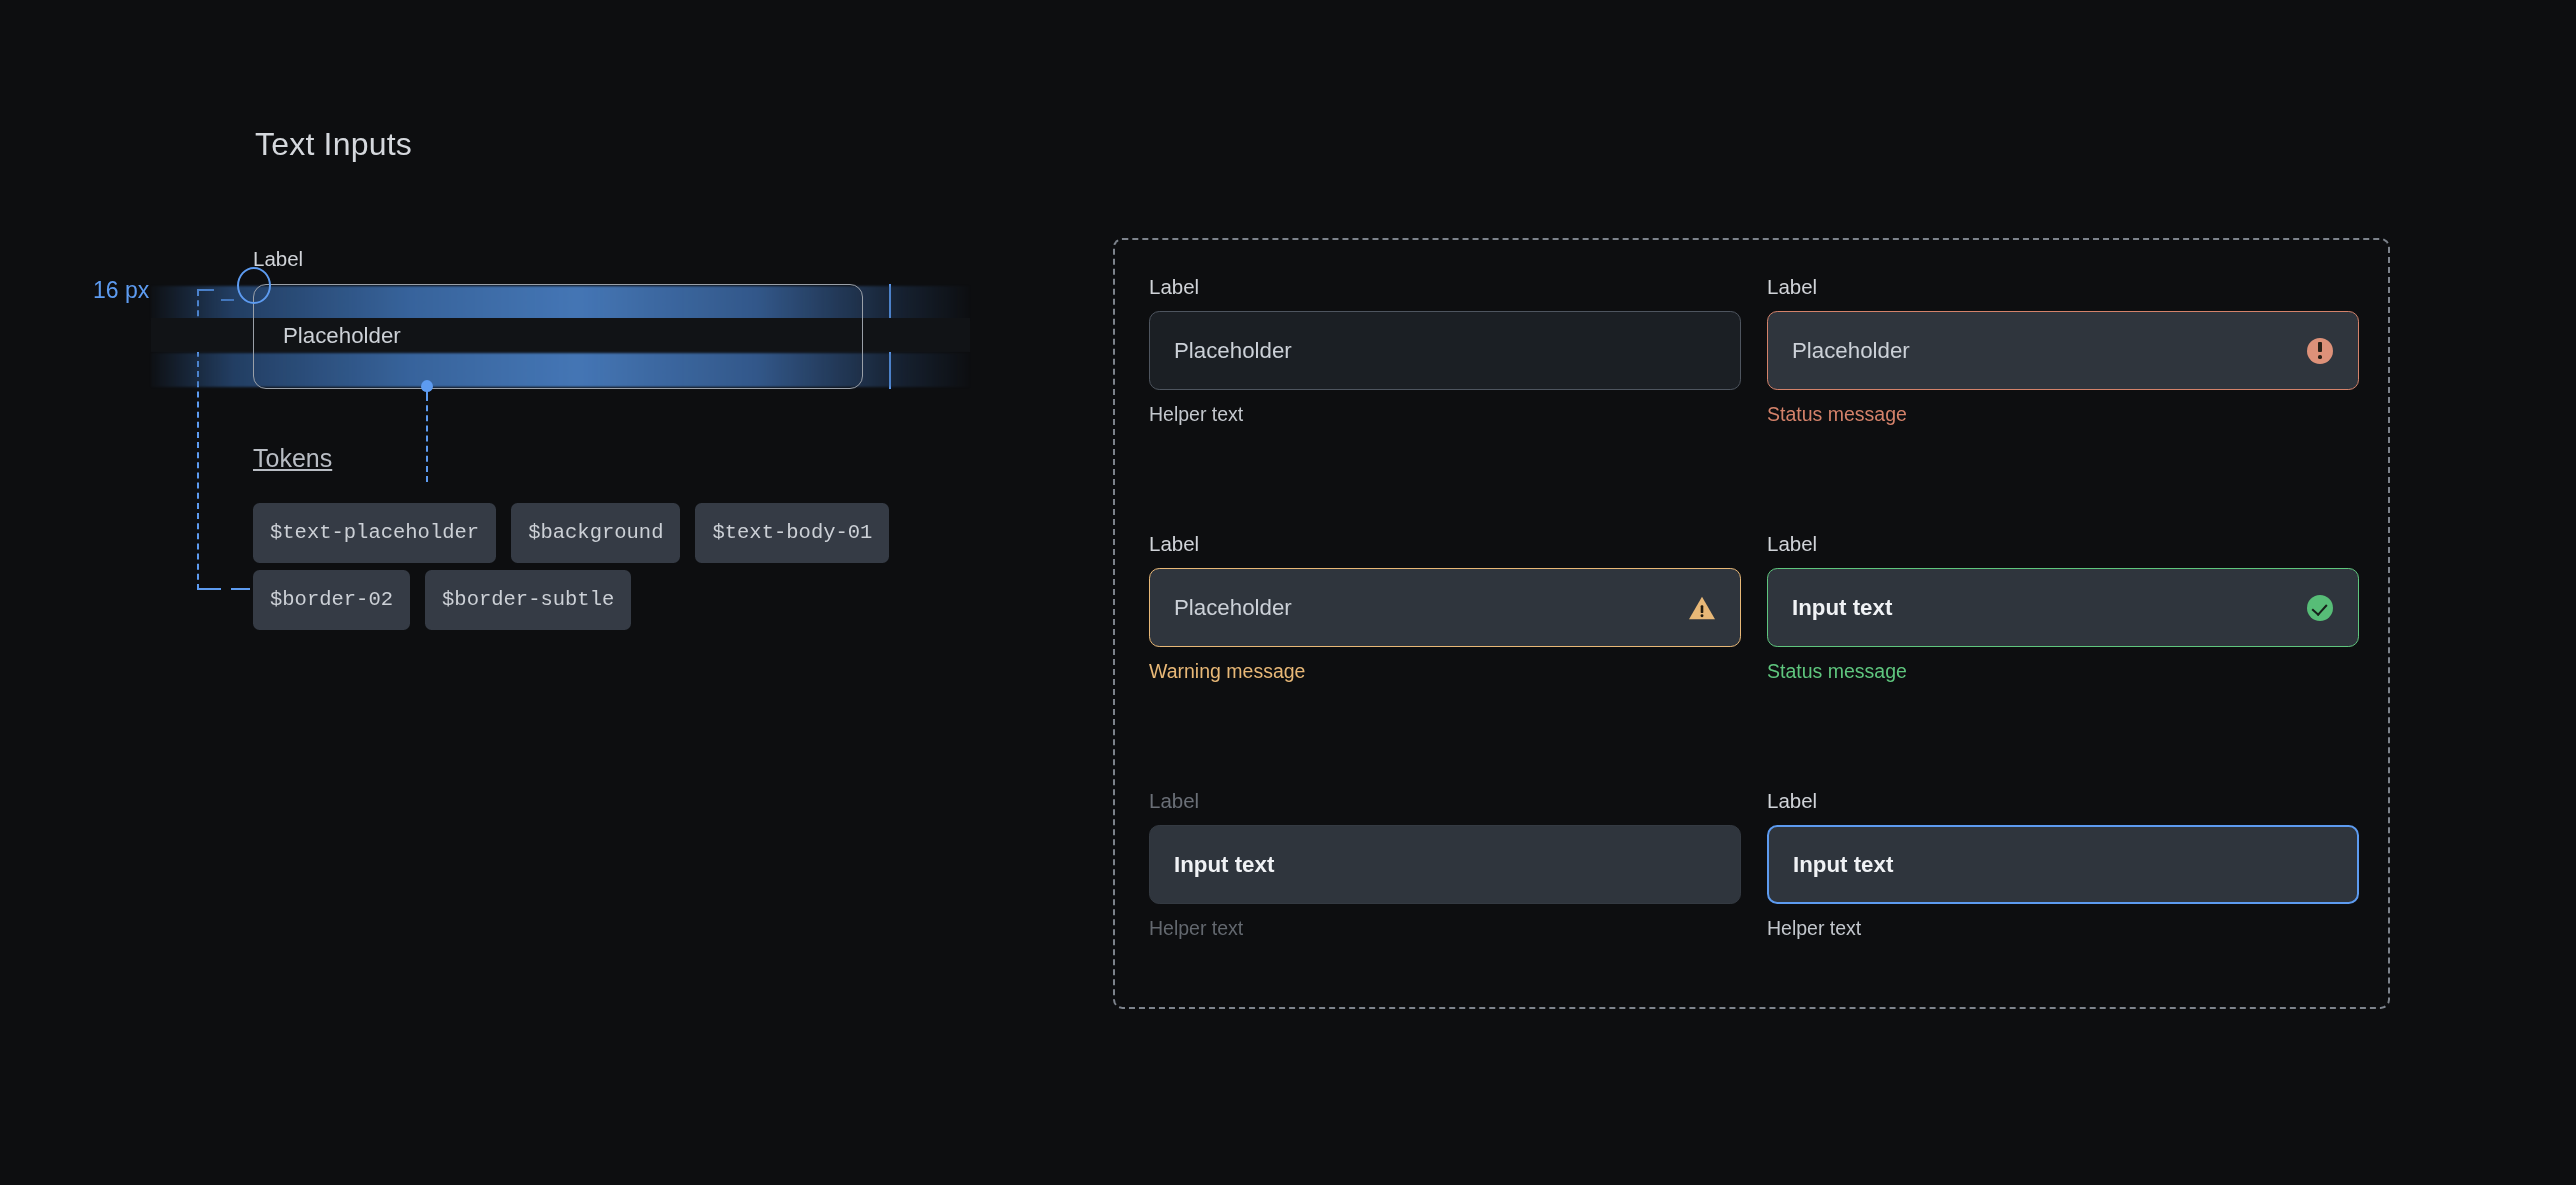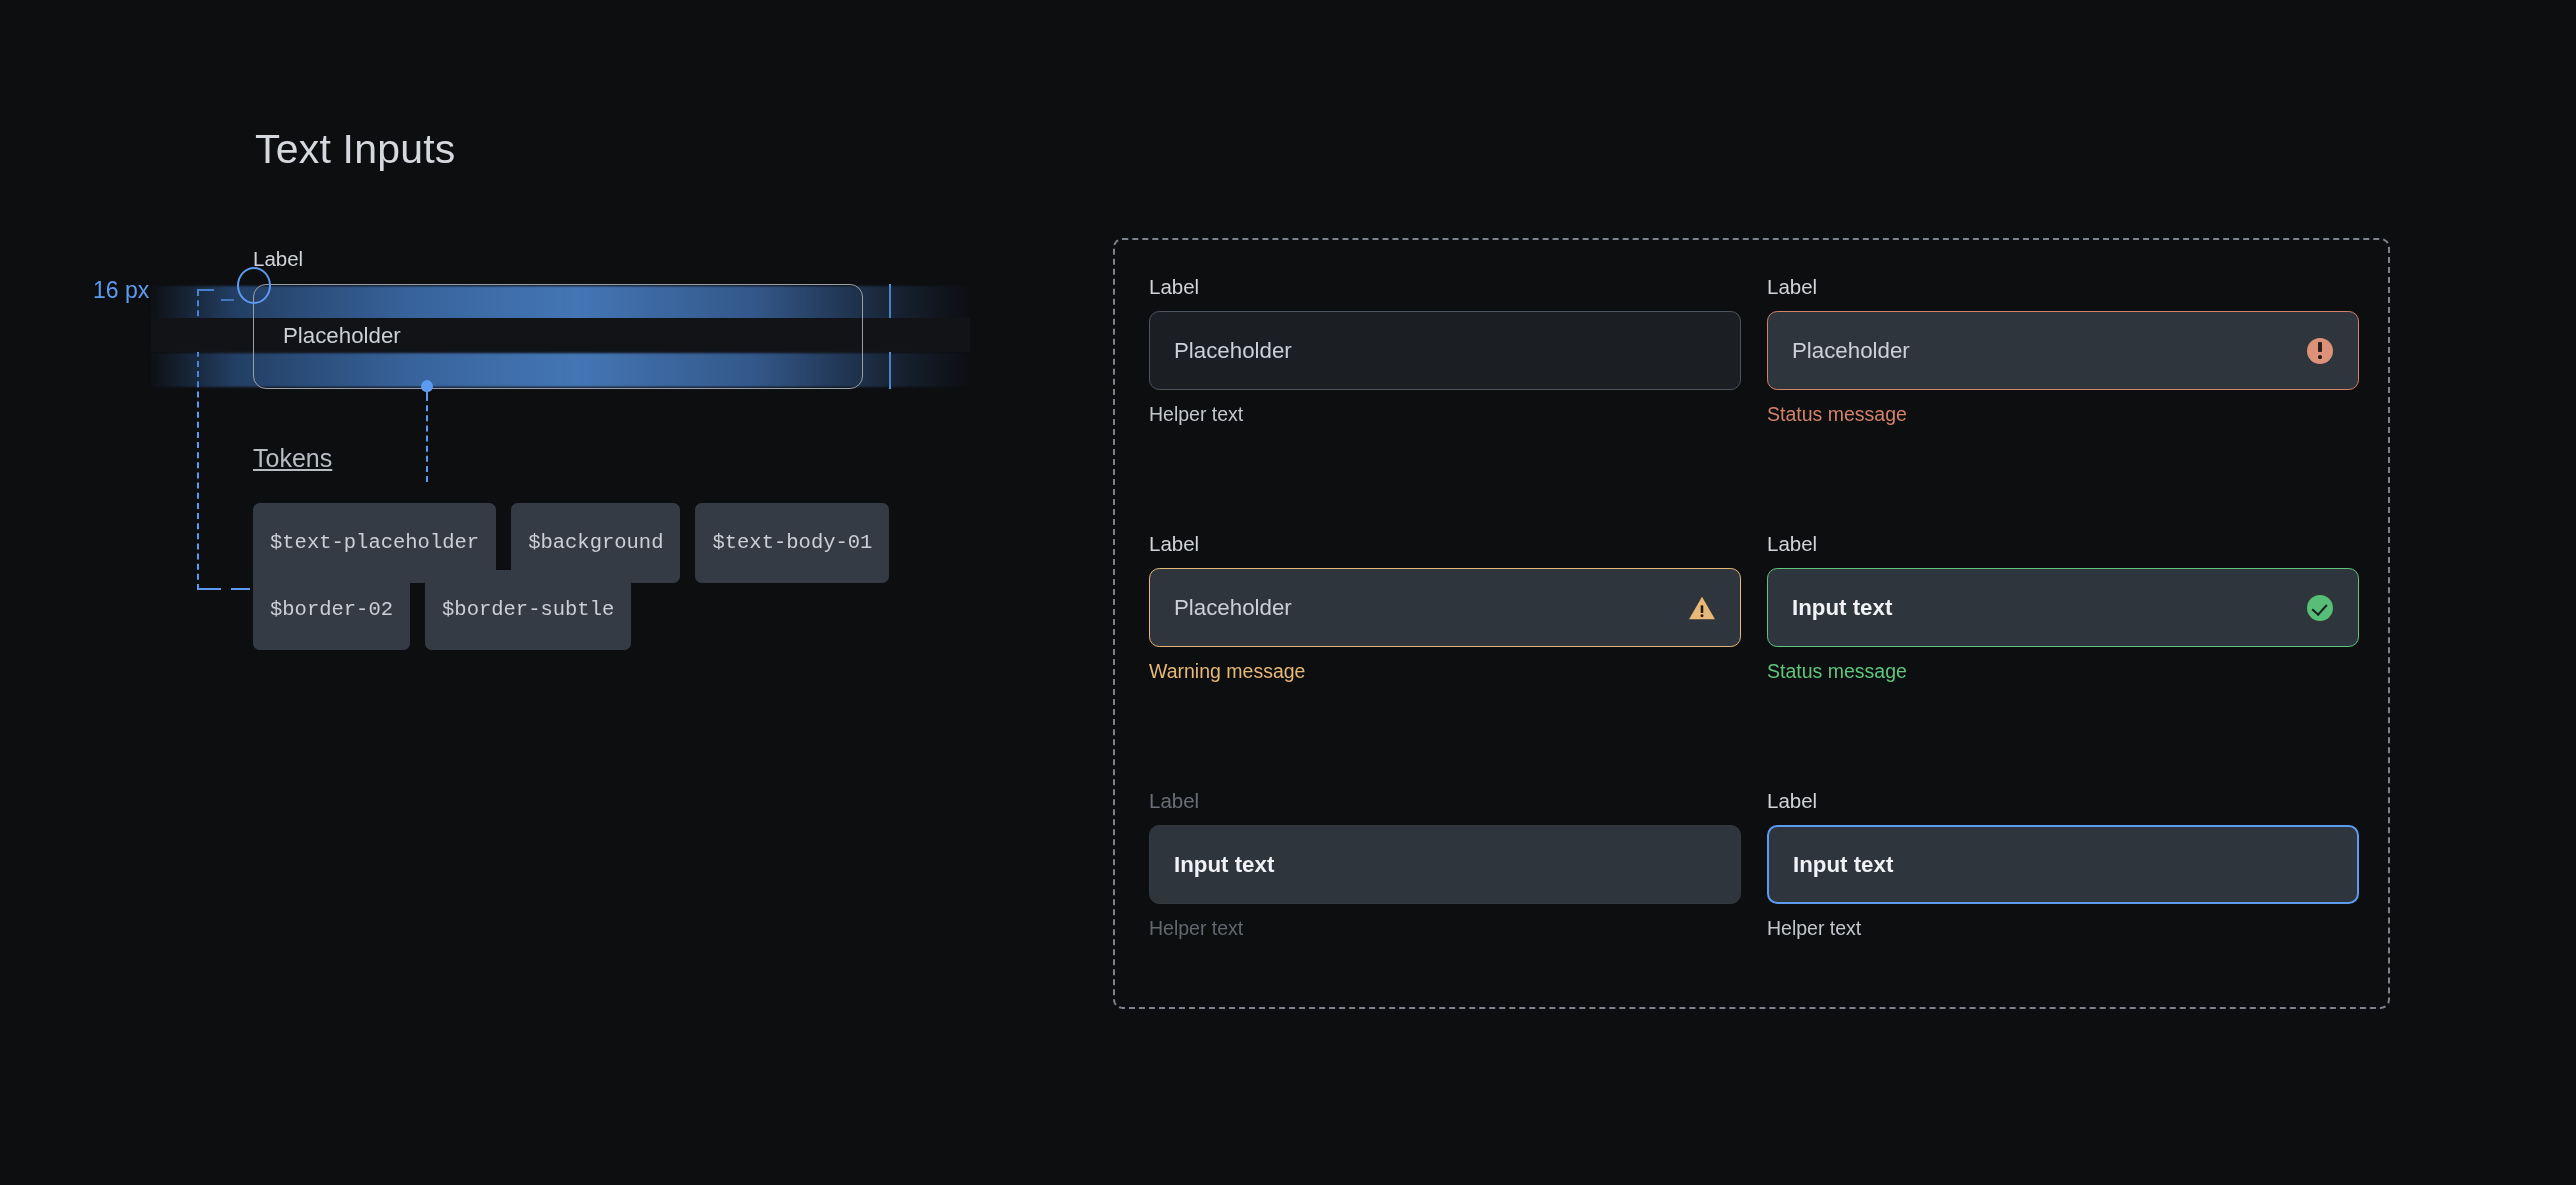--- a/index.html
+++ b/index.html
@@ -16,21 +16,21 @@
     font-family: "Liberation Sans", sans-serif;
     color: #e4e6ea;
     position: relative;
   }
 
   
   #page-title {
     position: absolute;
     left: 255px;
     top: 126px;
-    font-size: 41px;
+    font-size: 32px;
     font-weight: 400;
     color: #d5d8dd;
     letter-spacing: 0.2px;
     white-space: nowrap;
   }
 
   
   #anno-col {
     position: absolute;
     left: 0;
@@ -239,21 +239,21 @@
     position: absolute;
     display: flex;
     gap: 15px;
   }
   #chip-row-1 { left: 253px; top: 503px; }
   #chip-row-2 { left: 253px; top: 570px; text-align: right; }
 
   .chip {
     background: #353b45;
     border-radius: 6.5px;
-    padding: 26px 17px;
+    padding: 16px 17px;
     font-family: "Liberation Mono", monospace;
     font-size: 20.5px;
     color: #ccd0d6;
     white-space: nowrap;
     line-height: 1.35;
   }
 
   
   #states-panel {
     position: absolute;

